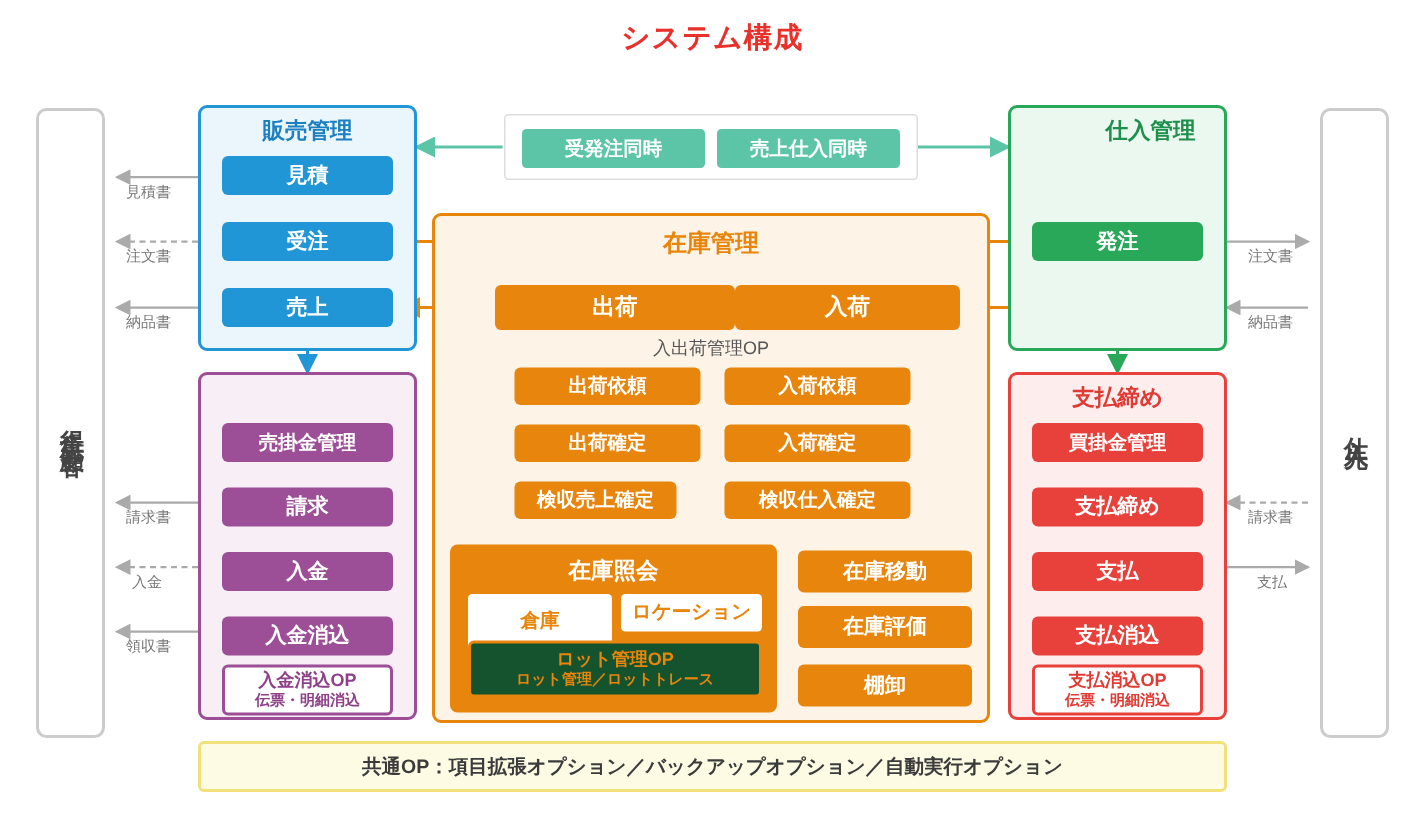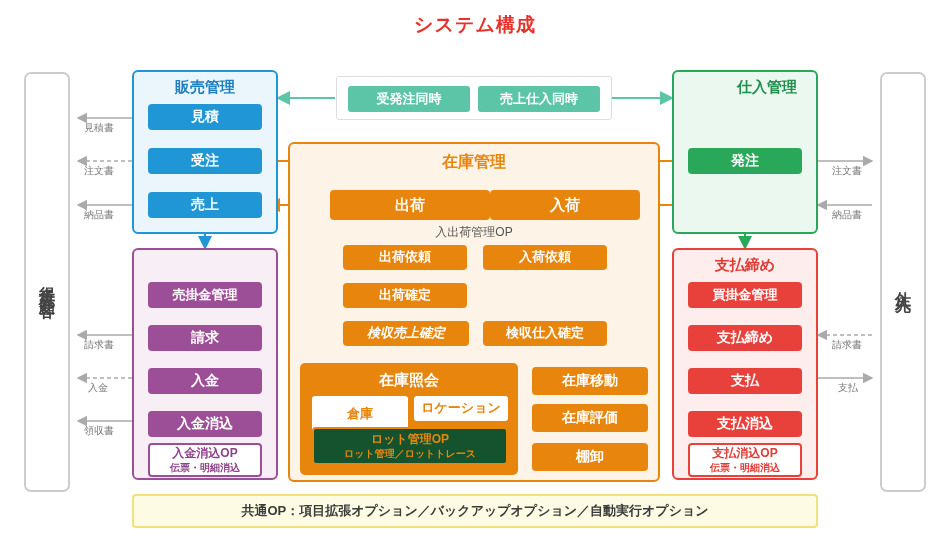--- a/index.html
+++ b/index.html
@@ -268,23 +268,24 @@
   <div class="panel p-stock" style="left:288px; top:142px; width:372px; height:340px;"></div>
   <div class="panel-title t-stock" style="left:288px; top:152px; width:372px; font-size:16px;">在庫管理</div>
 
   <div class="box node n-orange" style="left:330px; top:190px; width:160px; height:30px; font-size:15px;">出荷</div>
   <div class="box node n-orange" style="left:490px; top:190px; width:150px; height:30px; font-size:15px;text-align:right;">入荷</div>
 
   <div class="sectionlabel" style="left:288px; top:224px; width:372px;">入出荷管理OP</div>
 
   <div class="box node n-orange n-sm" style="left:343px; top:245px; width:124px; height:25px;">出荷依頼</div>
   <div class="box node n-orange n-sm" style="left:343px; top:283px; width:124px; height:25px;">出荷確定</div>
-  <div class="box node n-orange n-sm" style="left:343px; top:321px; width:126px; height:25px;font-style:italic;">検収売上確定</div>
+  <div class="box node n-orange n-sm" style="left:343px; top:321px; width:108px; height:25px;">検収売上確定</div>
 
   <div class="box node n-orange n-sm" style="left:483px; top:245px; width:124px; height:25px;">入荷依頼</div>
+  <div class="box node n-orange n-sm" style="left:483px; top:283px; width:124px; height:25px;">入荷確定</div>
   <div class="box node n-orange n-sm" style="left:483px; top:321px; width:124px; height:25px;">検収仕入確定</div>
 
   <div class="innerpanel" style="left:300px; top:363px; width:218px; height:112px;"></div>
   <div class="panel-title" style="left:300px; top:371px; width:218px; color:#ffffff;">在庫照会</div>
   <div class="box white-node" style="left:312px; top:396px; width:96px; height:37px;">倉庫</div>
   <div class="box white-node" style="left:414px; top:396px; width:94px; height:25px;">ロケーション</div>
   <div class="box opt opt-lot" style="left:312px; top:427px; width:196px; height:38px;">
     <span>ロット管理OP</span>
     <span class="sub">ロット管理／ロットトレース</span>
   </div>

